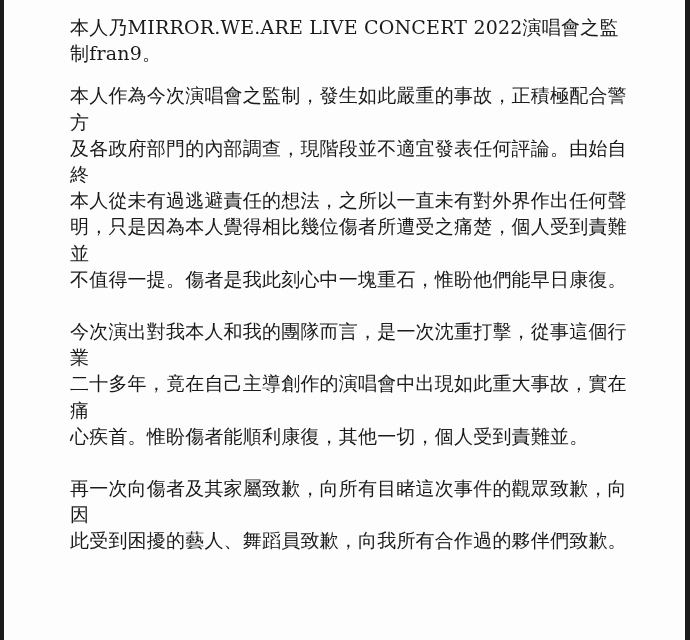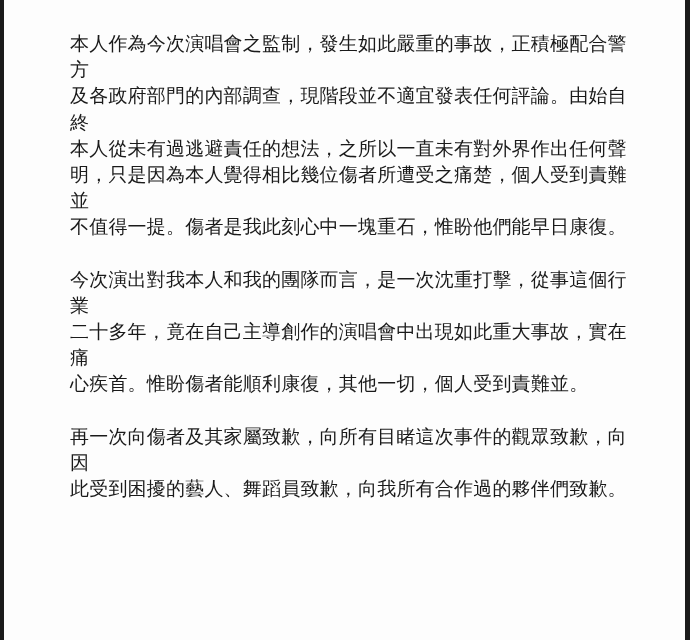--- a/index.html
+++ b/index.html
@@ -19,20 +19,21 @@
       letter-spacing: 0.2px;
     }
     .para { margin: 16px 0 26px 0; white-space: pre-line; }
     .para.title-line { margin: 0; }
   </style>
 </head>
 <body>
 
 <div class="page">
   <div class="content">
+    <p class="para title-line">本人乃MIRROR.WE.ARE LIVE CONCERT 2022演唱會之監制fran9。</p>
     <p class="para">本人作為今次演唱會之監制，發生如此嚴重的事故，正積極配合警方
 及各政府部門的內部調查，現階段並不適宜發表任何評論。由始自終
 本人從未有過逃避責任的想法，之所以一直未有對外界作出任何聲
 明，只是因為本人覺得相比幾位傷者所遭受之痛楚，個人受到責難並
 不值得一提。傷者是我此刻心中一塊重石，惟盼他們能早日康復。</p>
     <p class="para">今次演出對我本人和我的團隊而言，是一次沈重打擊，從事這個行業
 二十多年，竟在自己主導創作的演唱會中出現如此重大事故，實在痛
 心疾首。惟盼傷者能順利康復，其他一切，個人受到責難並。</p>
     <p class="para">再一次向傷者及其家屬致歉，向所有目睹這次事件的觀眾致歉，向因
 此受到困擾的藝人、舞蹈員致歉，向我所有合作過的夥伴們致歉。</p>

